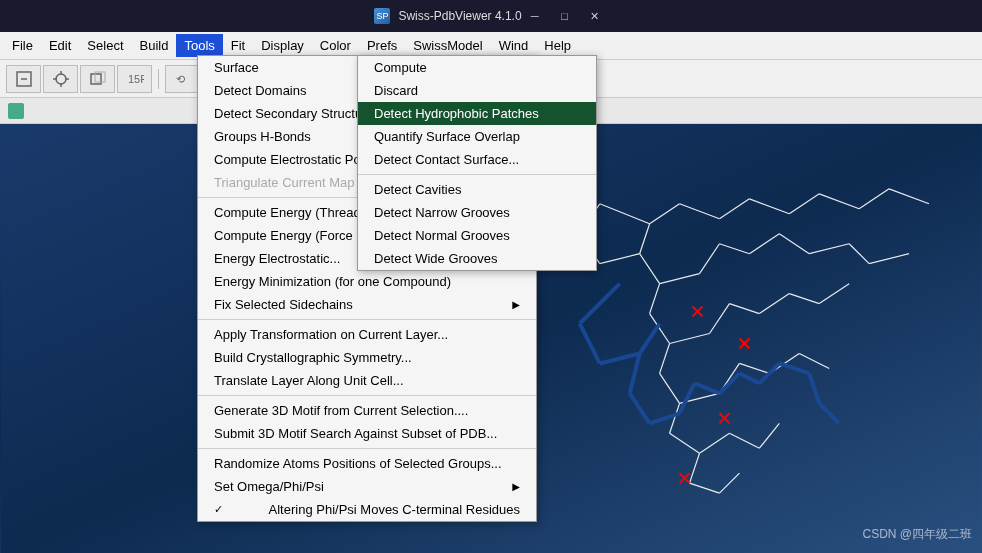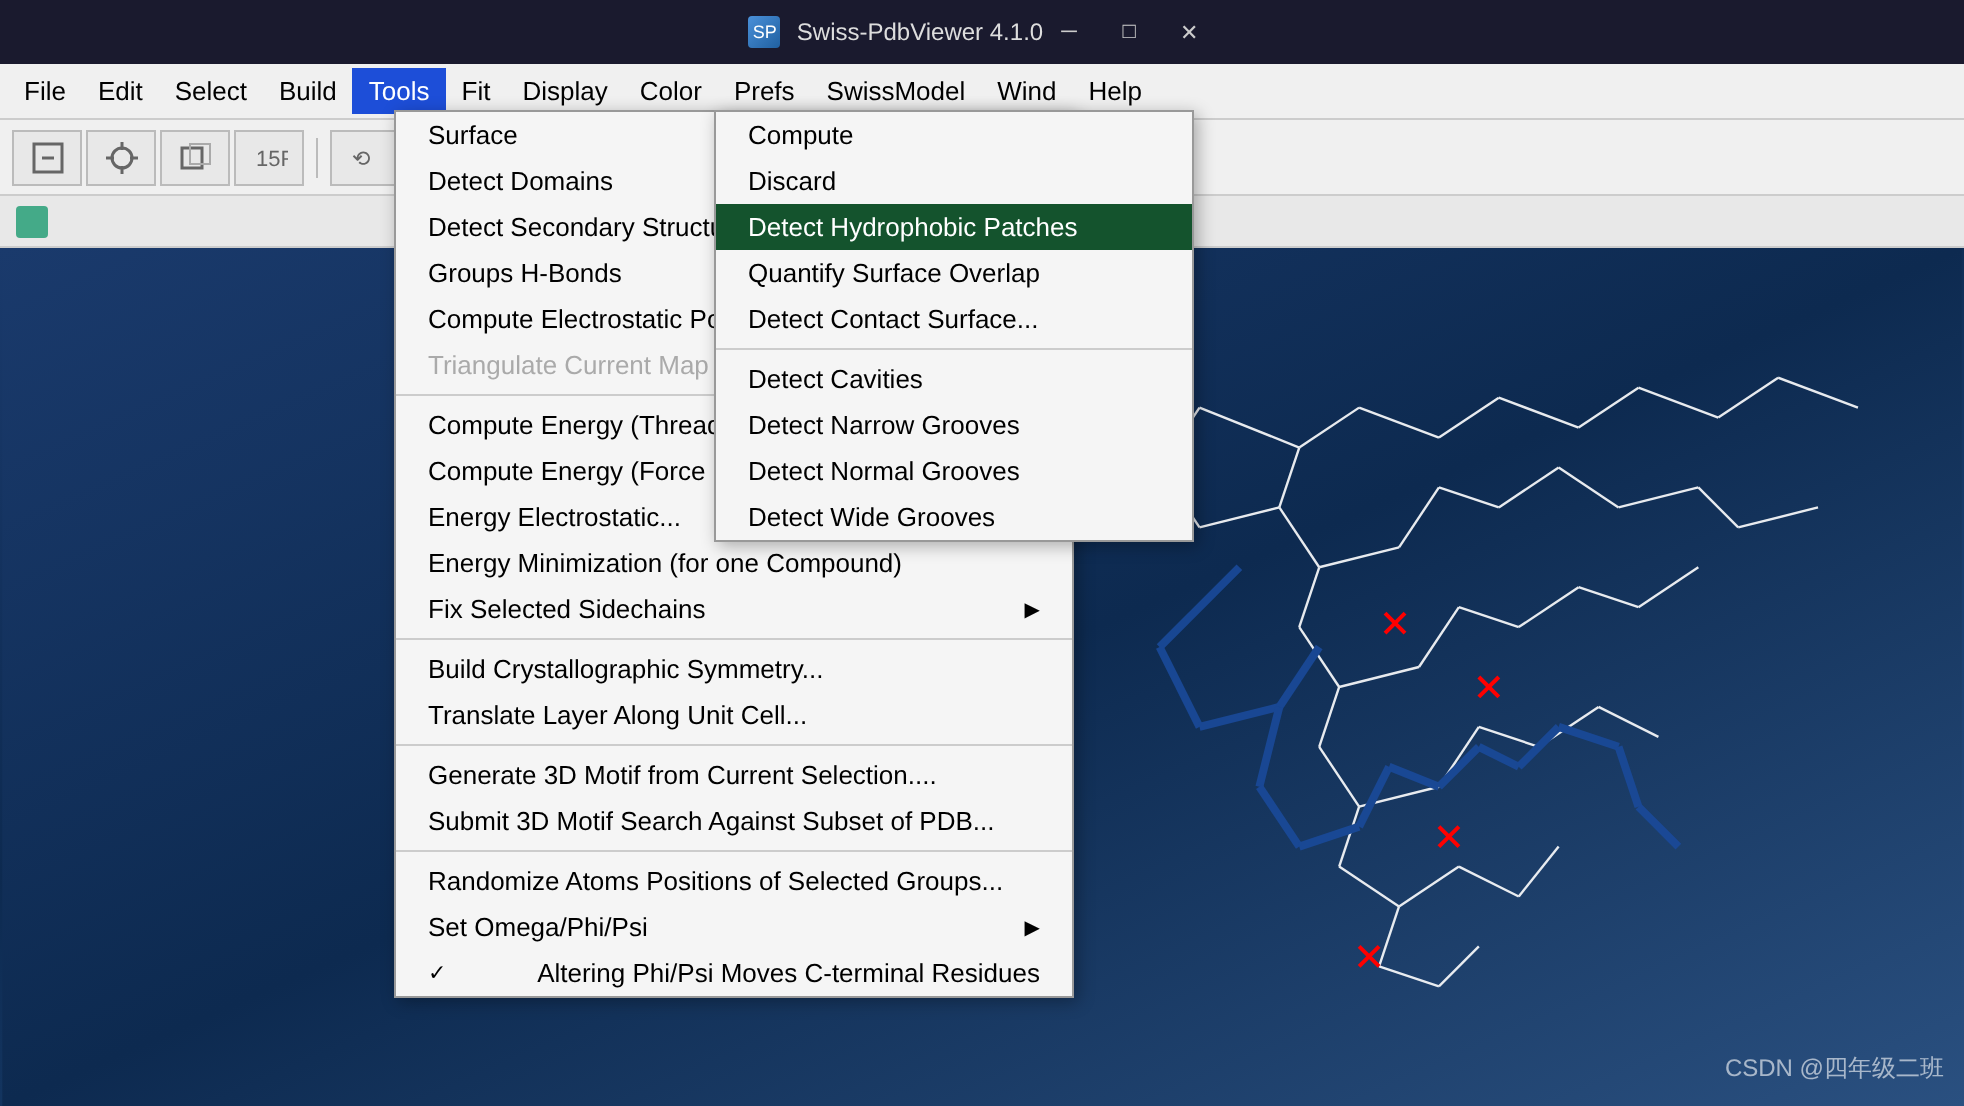--- a/index.html
+++ b/index.html
@@ -431,20 +431,23 @@
     </div>
     <div class="menu-row">
       <span>Energy Minimization (for one Compound)</span>
     </div>
     <div class="menu-row">
       <span>Fix Selected Sidechains</span>
       <span class="menu-arrow">▶</span>
     </div>
     <div class="menu-separator"></div>
     <div class="menu-row">
+      <span>Apply Transformation on Current Layer...</span>
+    </div>
+    <div class="menu-row">
       <span>Build Crystallographic Symmetry...</span>
     </div>
     <div class="menu-row">
       <span>Translate Layer Along Unit Cell...</span>
     </div>
     <div class="menu-separator"></div>
     <div class="menu-row">
       <span>Generate 3D Motif from Current Selection....</span>
     </div>
     <div class="menu-row">

